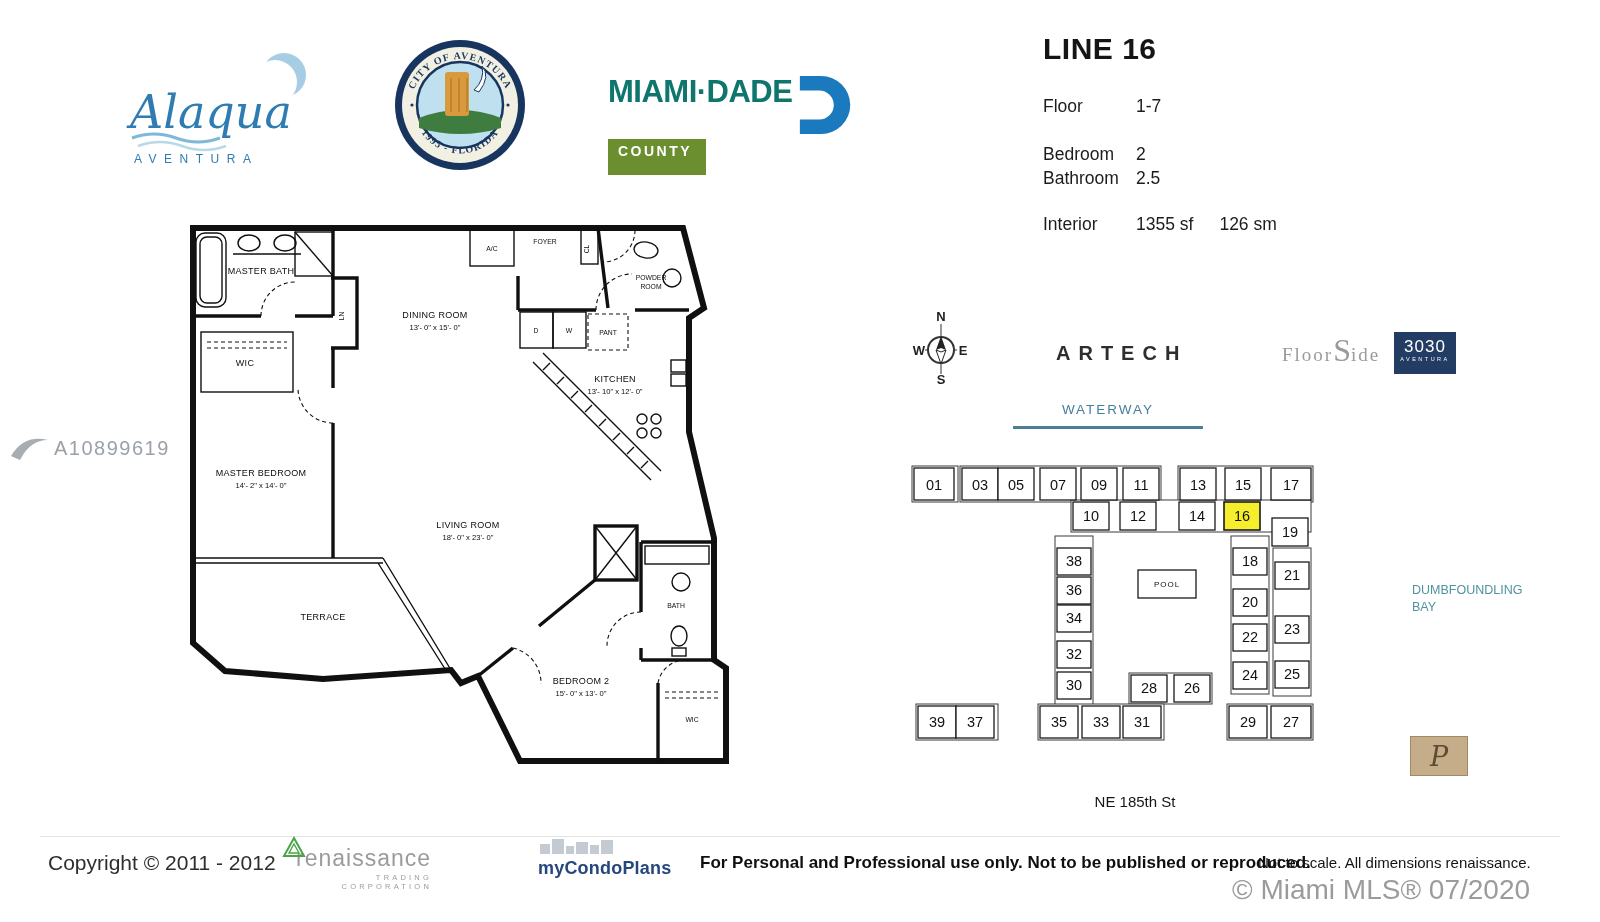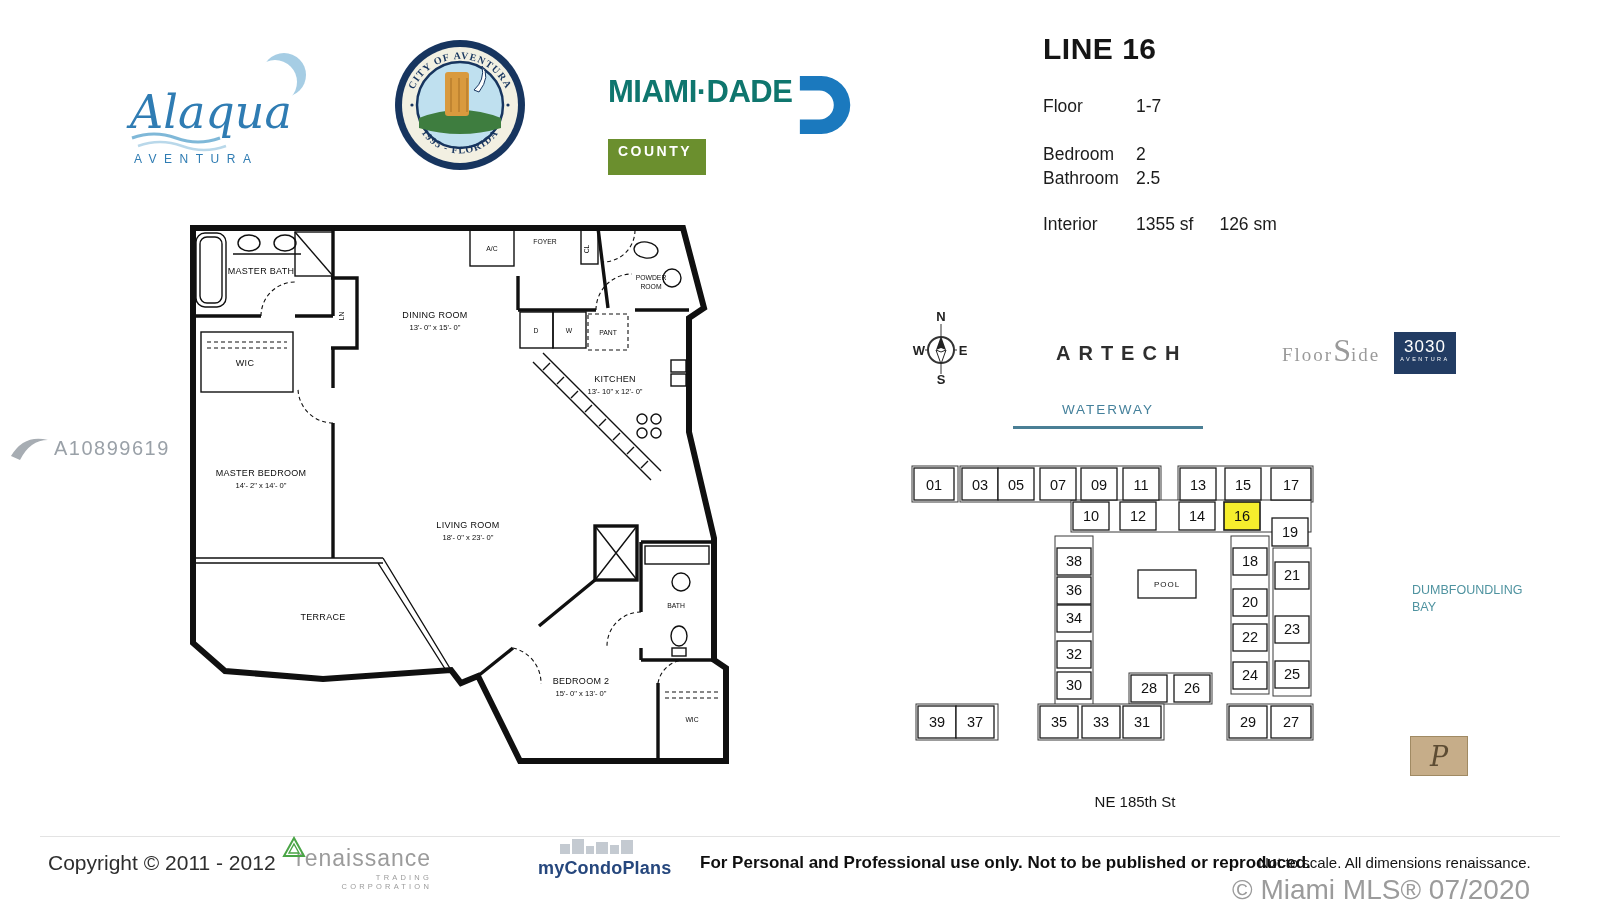--- a/index.html
+++ b/index.html
@@ -393,21 +393,21 @@
 
   <div class="abs" style="left:282px;top:836px;width:150px">
     <svg width="24" height="22" viewBox="0 0 24 22" style="position:absolute;left:0;top:0">
       <path d="M12 2 L22 20 H2 Z" fill="none" stroke="#4aa546" stroke-width="2"></path>
       <path d="M12 8 L17 17 H7 Z" fill="none" stroke="#4aa546" stroke-width="1.4"></path>
     </svg>
     <div class="ren-name" style="margin-left:14px;margin-top:9px">renaissance</div>
     <div class="ren-sub">TRADING CORPORATION</div>
   </div>
 
-  <div class="abs" style="left:538px;top:836px;width:130px;text-align:center">
+  <div class="abs" style="left:538px;top:836px;width:130px;">
     <svg width="90" height="18" viewBox="0 0 90 18">
       <g fill="#c4cad1">
         <rect x="2" y="8" width="10" height="10"></rect>
           <rect x="14" y="3" width="12" height="15"></rect>
           <rect x="28" y="10" width="8" height="8"></rect>
           <rect x="38" y="6" width="12" height="12"></rect>
           <rect x="52" y="9" width="9" height="9"></rect>
           <rect x="63" y="4" width="12" height="14"></rect>
       </g>
     </svg>

